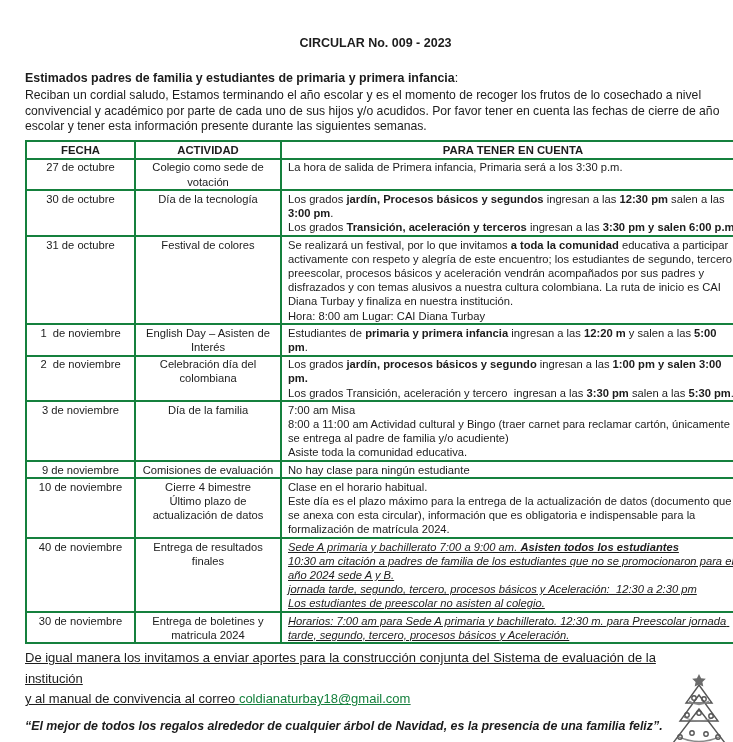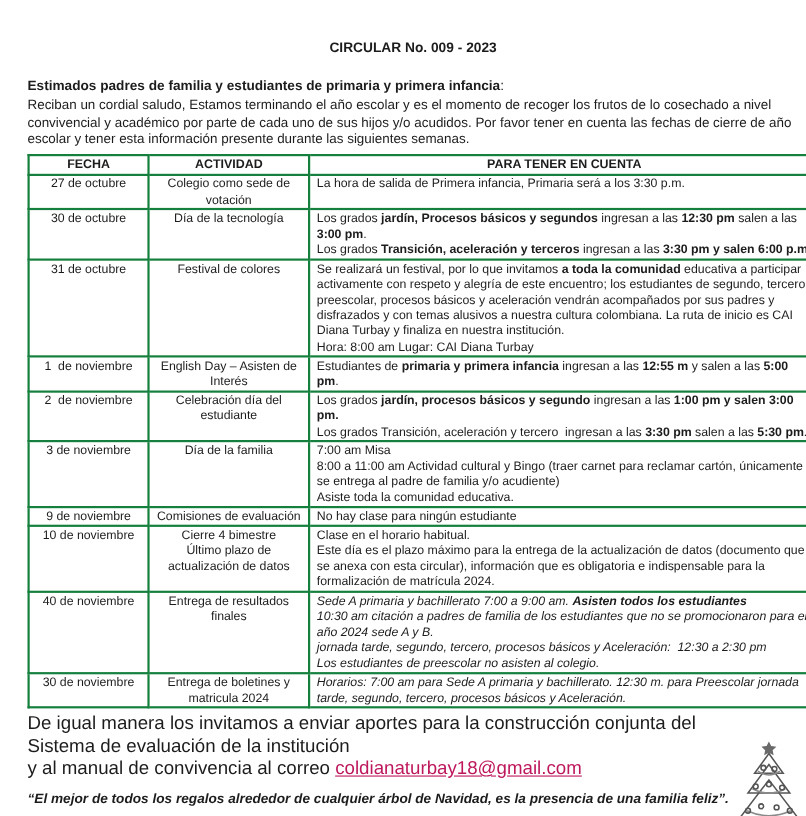--- a/index.html
+++ b/index.html
@@ -17,23 +17,23 @@
     border-collapse:collapse;table-layout:fixed;width:719px;margin-top:5px;
     font-size:11.2px;line-height:14.2px;
   }
   table.sched th,table.sched td{
     border:2px solid #15803d;vertical-align:top;
     padding:0.5px 6px;white-space:pre-wrap;word-wrap:break-word;
   }
   table.sched th{font-weight:bold;text-align:center;font-size:11.3px;padding:1px 2px;}
   td.c-date,td.c-act{text-align:center;}
   .bold{font-weight:bold;}
-  .italic{font-style:italic;}
-  .aportes{font-size:17px;line-height:20.5px;margin:4px 0 0 0;max-width:660px;}
-  .email{text-decoration:underline;color:#be185d;cursor:pointer;}
+  .italic{font-style:italic;text-decoration:underline;}
+  .aportes{font-size:13px;line-height:20.5px;margin:4px 0 0 0;max-width:660px;text-decoration:underline;}
+  .email{text-decoration:underline;color:#15803d;cursor:pointer;}
   .closing{margin-top:6px;max-width:656px;}
   .quote-p{font-size:12.4px;line-height:20.6px;font-weight:bold;font-style:italic;margin:0;}
   .tree{position:absolute;right:2px;bottom:2px;width:64px;height:98px;}
 </style>
 </head>
 <body>
 
 <div class="page">
 
   <h1 class="title">CIRCULAR No. 009 - 2023</h1>
@@ -67,25 +67,25 @@
           <td class="c-det"><div><span>Los grados </span><span class="bold">jardín, Procesos básicos y segundos</span><span> ingresan a las </span><span class="bold">12:30 pm</span><span> salen a las </span><span class="bold">3:00 pm</span><span>.</span></div><div><span>Los grados </span><span class="bold">Transición, aceleración y terceros</span><span> ingresan a las </span><span class="bold">3:30 pm y salen 6:00 p.m.</span></div></td>
         </tr>
         <tr>
           <td class="c-date">31 de octubre</td>
           <td class="c-act">Festival de colores</td>
           <td class="c-det"><div><span>Se realizará un festival, por lo que invitamos </span><span class="bold">a toda la comunidad</span><span> educativa a participar activamente con respeto y alegría de este encuentro; los estudiantes de segundo, tercero, preescolar, procesos básicos y aceleración vendrán acompañados por sus padres y disfrazados y con temas alusivos a nuestra cultura colombiana. La ruta de inicio es CAI Diana Turbay y finaliza en nuestra institución.</span></div><div><span>Hora: 8:00 am Lugar: CAI Diana Turbay</span></div></td>
         </tr>
         <tr>
           <td class="c-date">1  de noviembre</td>
           <td class="c-act">English Day – Asisten de Interés</td>
-          <td class="c-det"><div><span>Estudiantes de </span><span class="bold">primaria y primera infancia</span><span> ingresan a las </span><span class="bold">12:55 m</span><span> y salen a las </span><span class="bold">5:00 pm</span><span>.</span></div></td>
+          <td class="c-det"><div><span>Estudiantes de </span><span class="bold">primaria y primera infancia</span><span> ingresan a las </span><span class="bold">12:20 m</span><span> y salen a las </span><span class="bold">5:00 pm</span><span>.</span></div></td>
         </tr>
         <tr>
           <td class="c-date">2  de noviembre</td>
-          <td class="c-act">Celebración día del estudiante</td>
+          <td class="c-act">Celebración día del colombiana</td>
           <td class="c-det"><div><span>Los grados </span><span class="bold">jardín, procesos básicos y segundo</span><span> ingresan a las </span><span class="bold">1:00 pm y salen 3:00 pm.</span></div><div><span>Los grados Transición, aceleración y tercero  ingresan a las </span><span class="bold">3:30 pm</span><span> salen a las </span><span class="bold">5:30 pm</span><span>.</span></div></td>
         </tr>
         <tr>
           <td class="c-date">3 de noviembre</td>
           <td class="c-act">Día de la familia</td>
           <td class="c-det"><div><span>7:00 am Misa</span></div><div><span>8:00 a 11:00 am Actividad cultural y Bingo (traer carnet para reclamar cartón, únicamente se entrega al padre de familia y/o acudiente)</span></div><div><span>Asiste toda la comunidad educativa.</span></div></td>
         </tr>
         <tr>
           <td class="c-date">9 de noviembre</td>
           <td class="c-act">Comisiones de evaluación</td>

